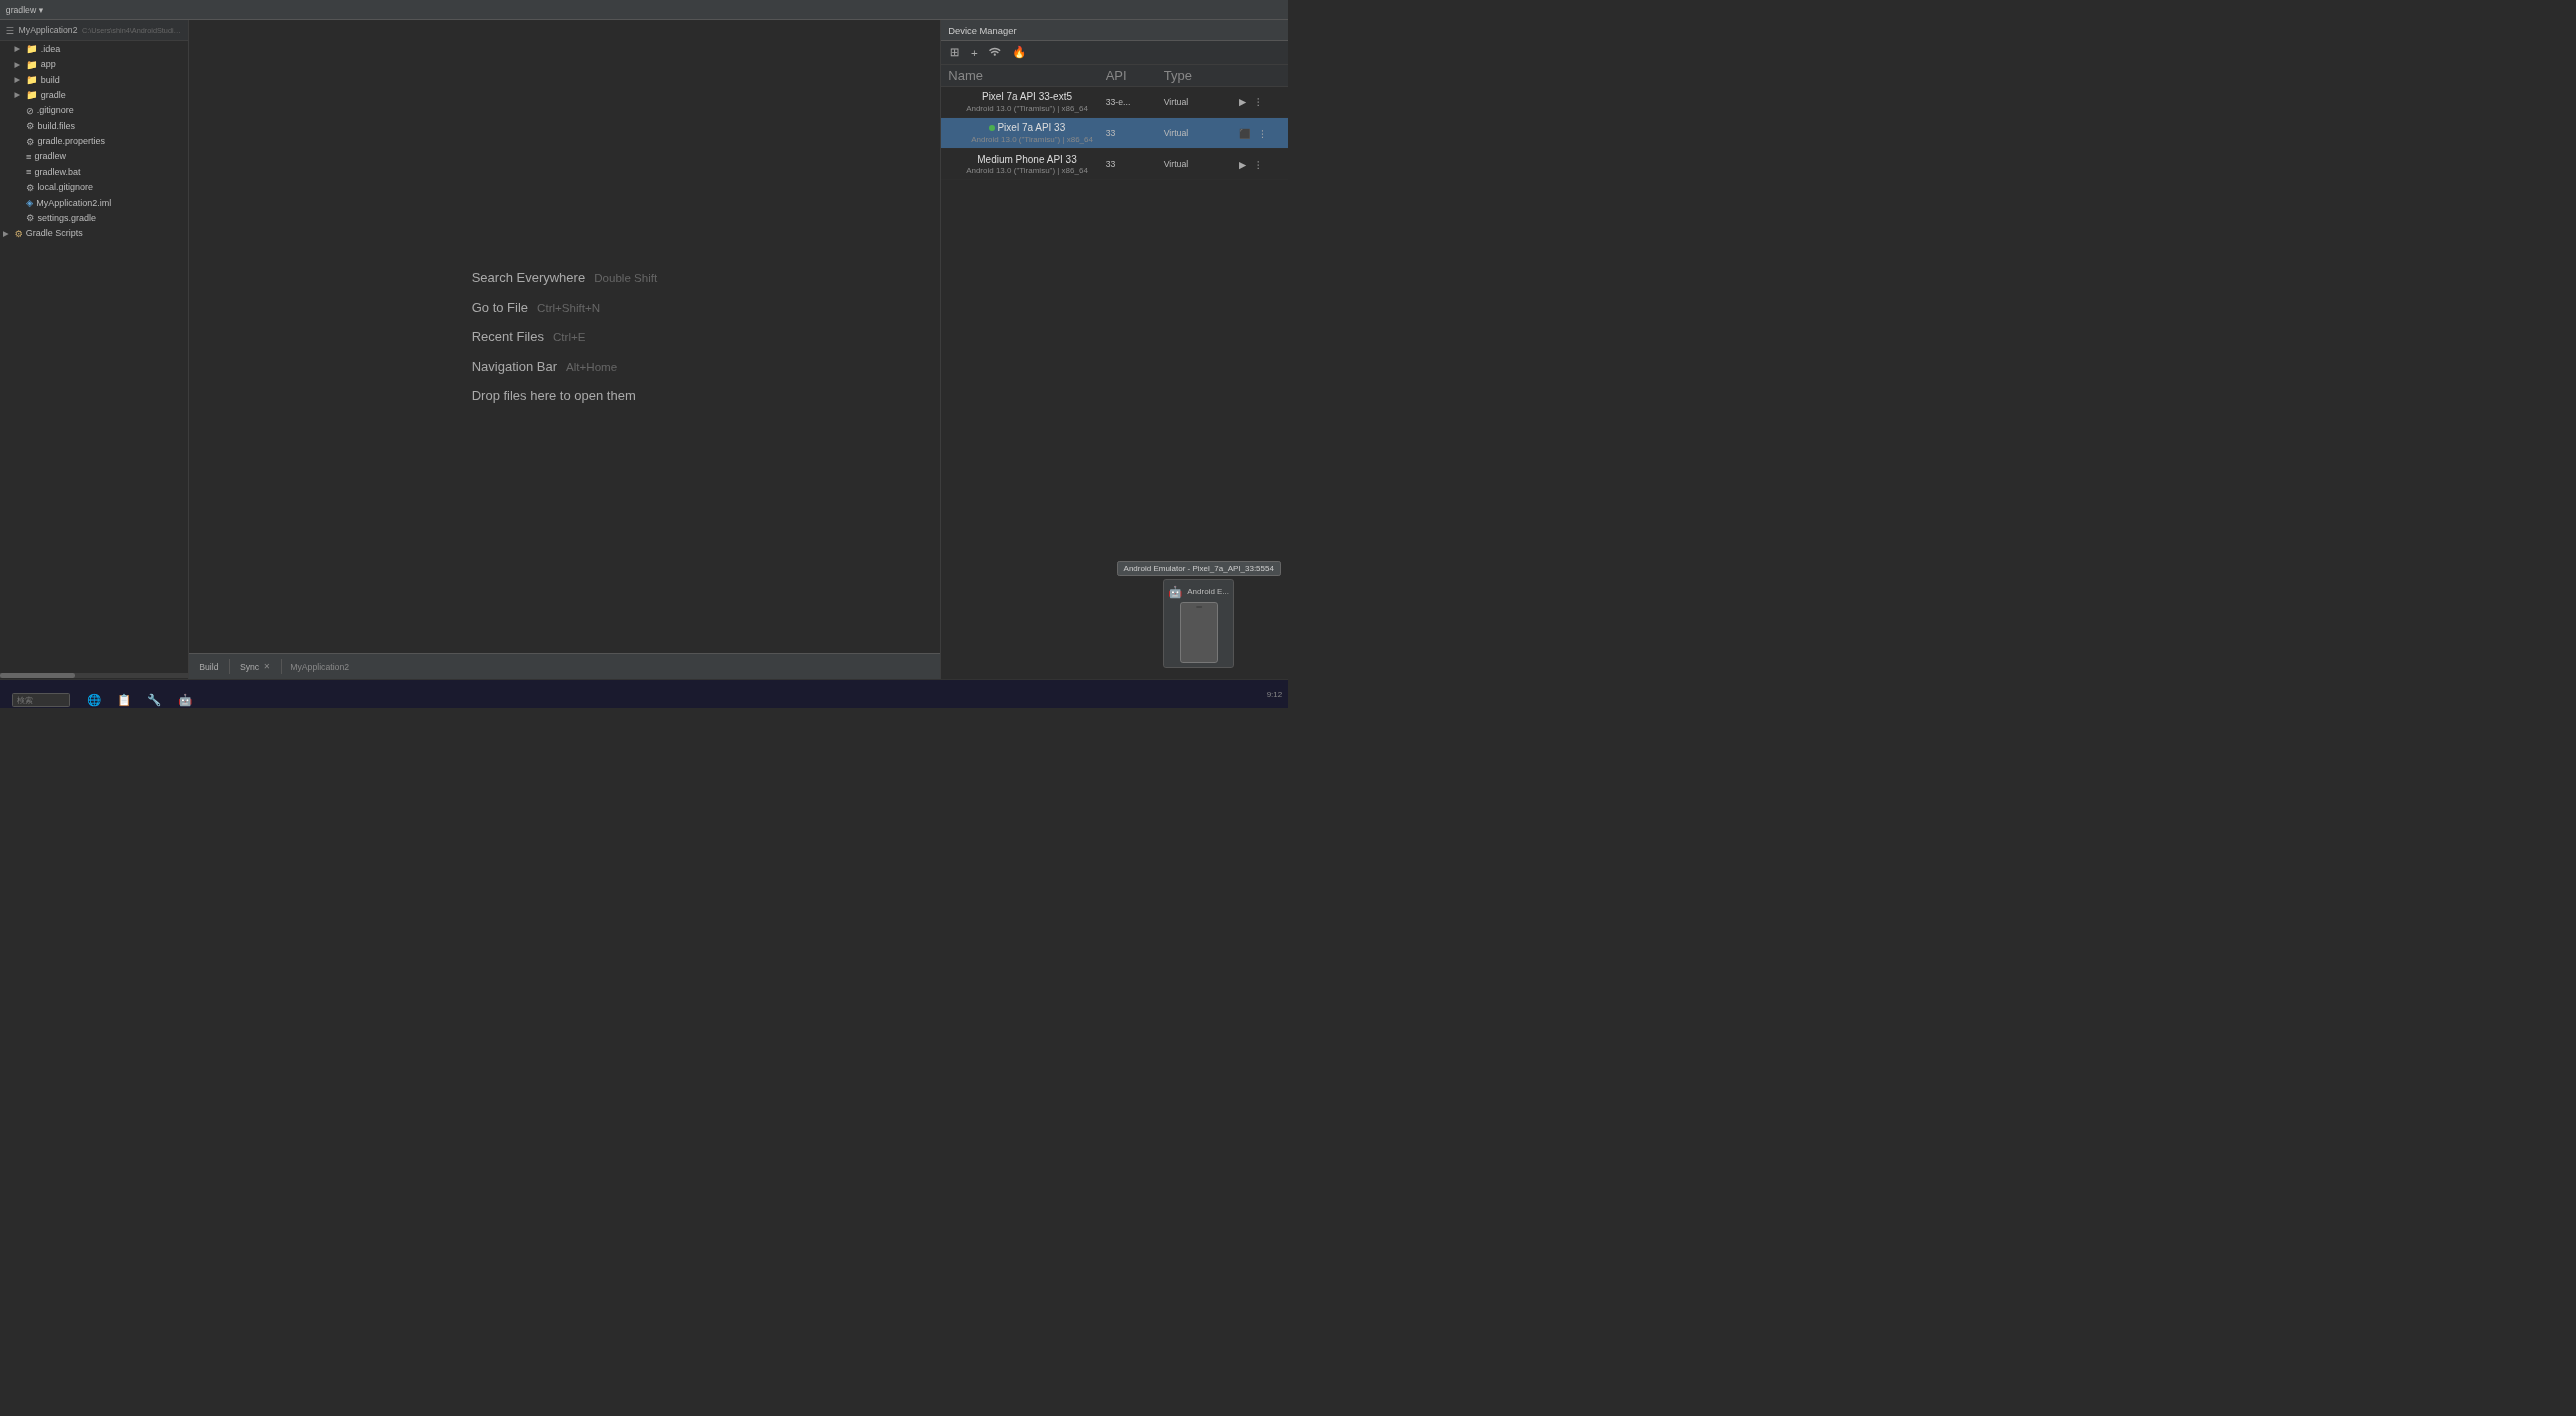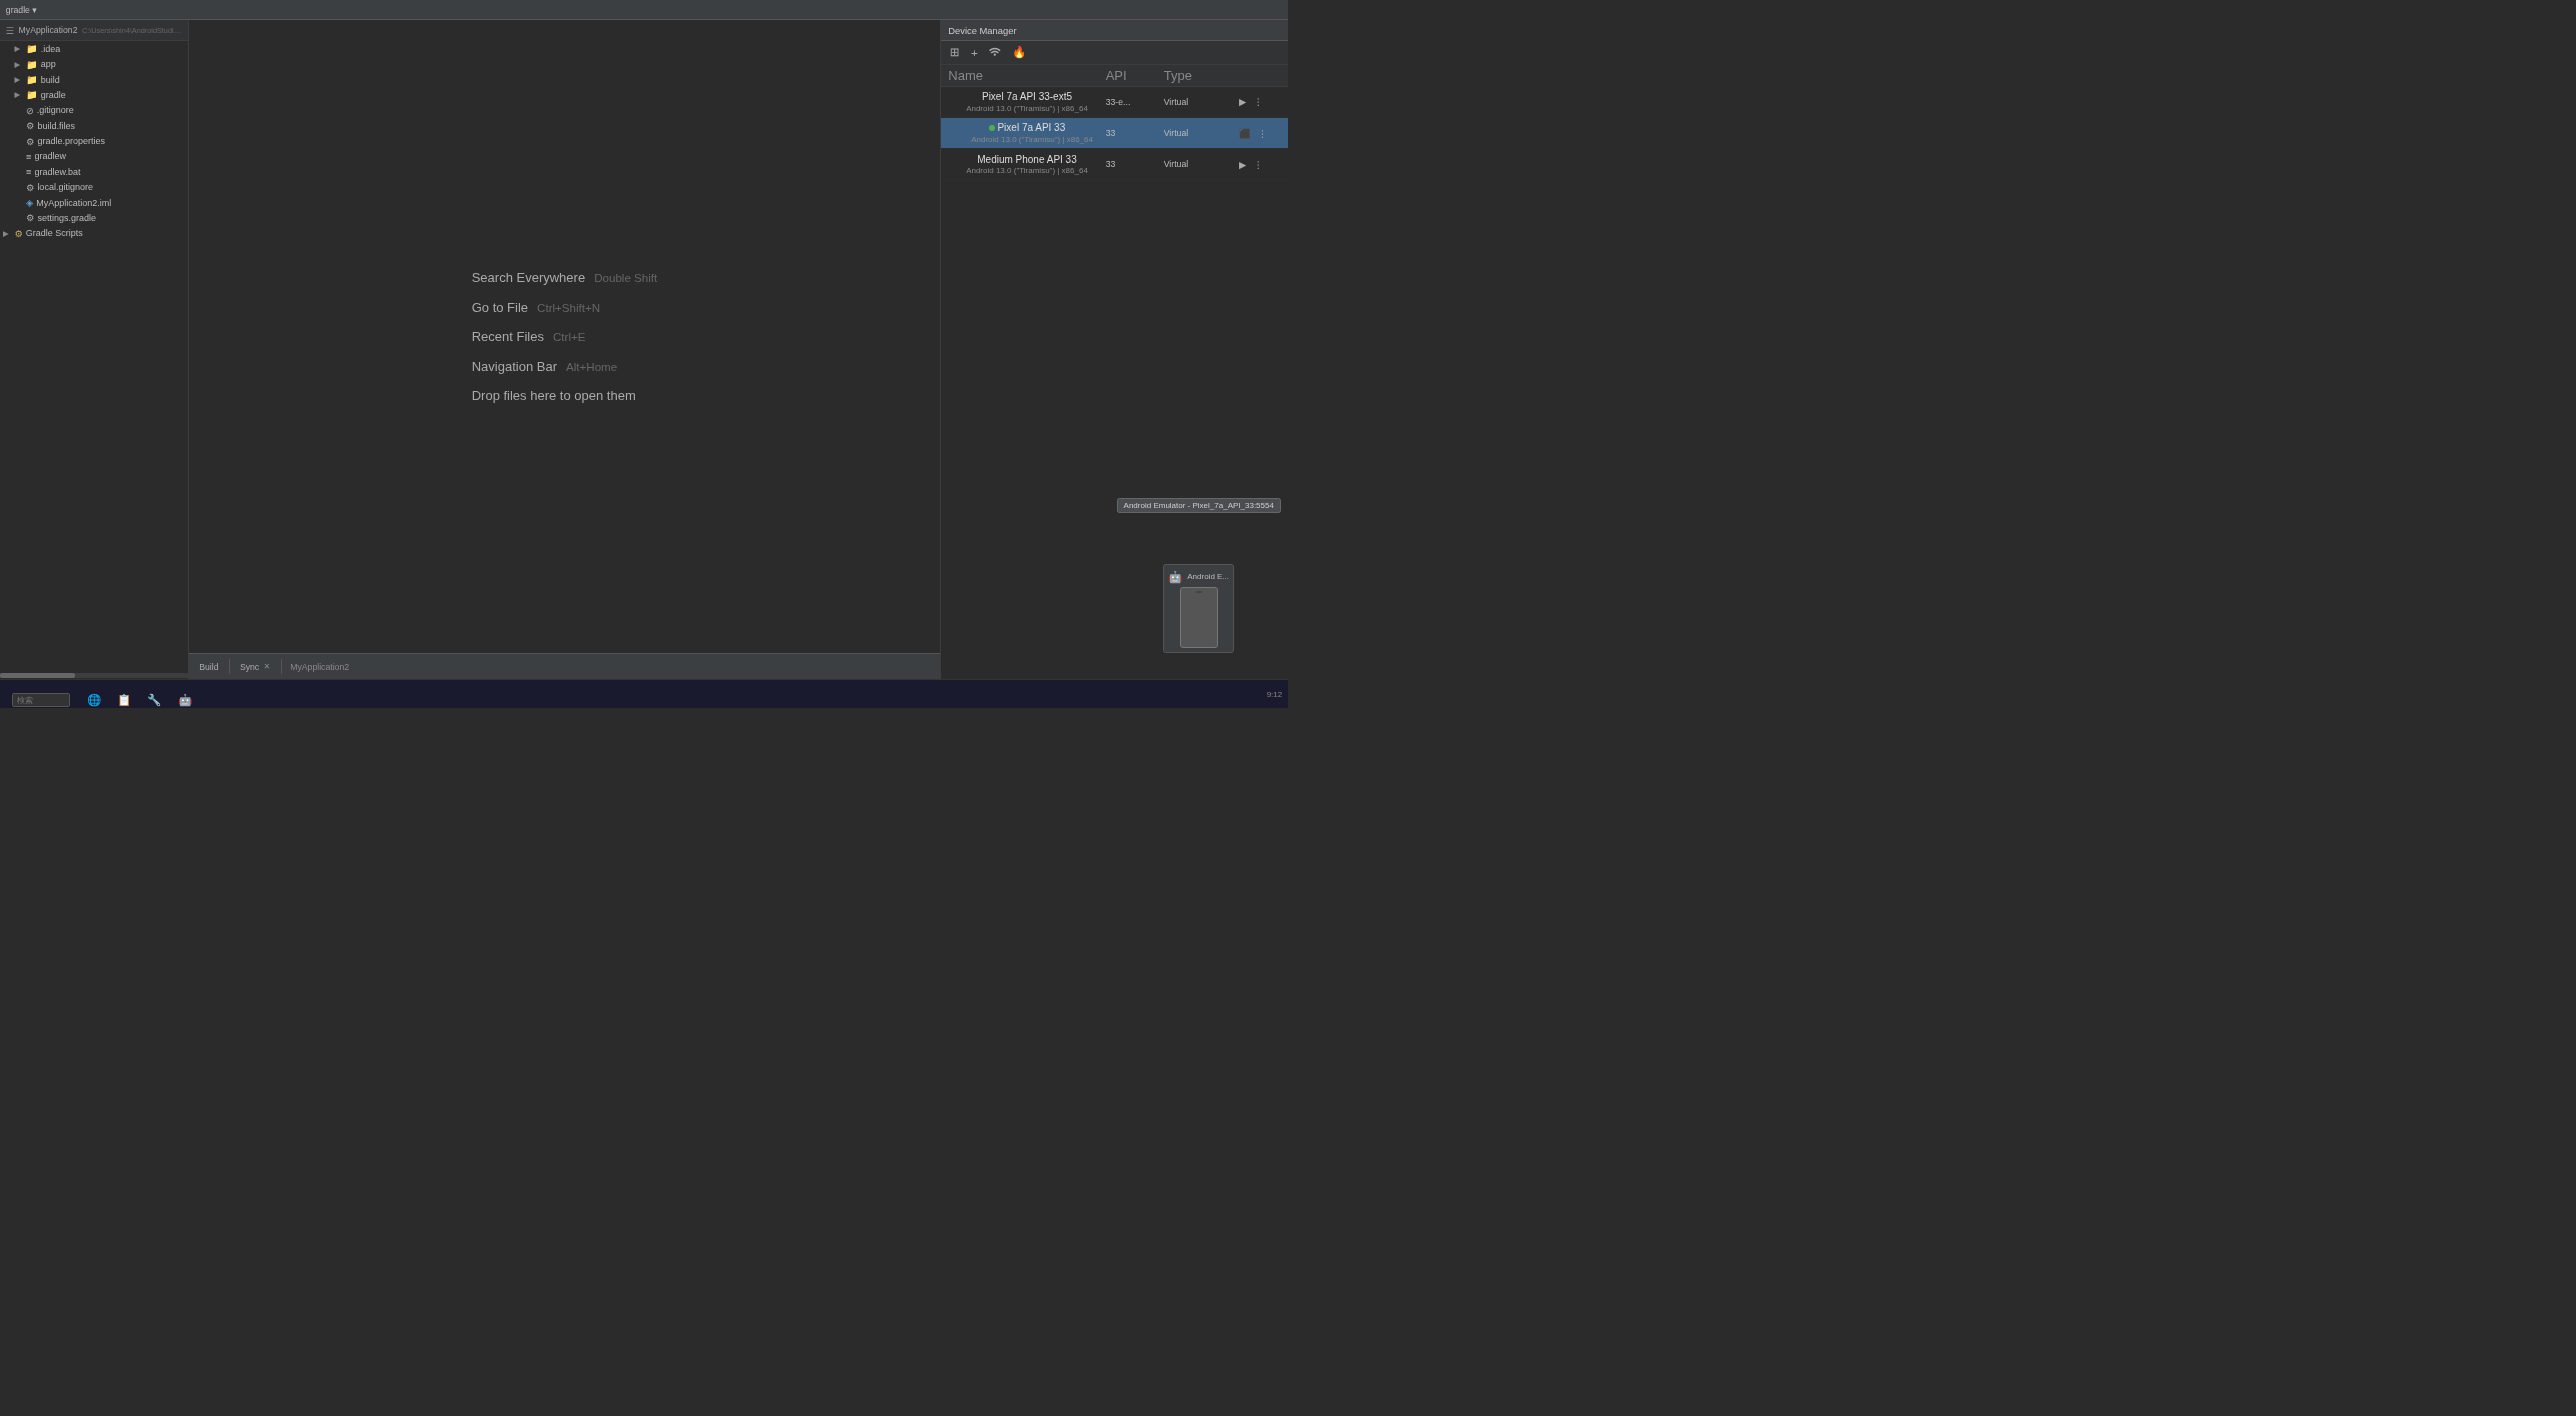--- a/index.html
+++ b/index.html
@@ -335,21 +335,21 @@
       color: #ccc;
       font-size: 8px;
       cursor: pointer;
       margin-top: 12px;
     }
   </style>
 </head>
 <body>
 
 <div class="top-bar">
-  <span class="top-bar-title">gradle ▾</span>
+  <span class="top-bar-title">gradlew ▾</span>
 </div>
 
 <div class="main-layout">
 
   <div class="sidebar">
     <div class="sidebar-header">
       <span style="color:#888; font-size:9.4px;">☰</span>
       <span class="sidebar-project-name">MyApplication2</span>
       <span class="sidebar-project-path" style="font-size:7.3px; color:#666; overflow:hidden; text-overflow:ellipsis; white-space:nowrap; max-width:116px;">C:\Users\shin4\AndroidStudioProjects\MyApplication</span>
     </div>
@@ -528,21 +528,21 @@
         <span class="device-name-sub">Android 13.0 ("Tiramisu") | x86_64</span>
       </div>
       <span>33</span>
       <span>Virtual</span>
       <div class="row-actions">
         <button class="row-action-btn">▶</button>
         <button class="row-action-btn">⋮</button>
       </div>
     </div>
 
-    <div class="emulator-section" style="position:absolute; bottom:26px; right:7.3px; display:flex; flex-direction:column; align-items:center;gap:48px;">
+    <div class="emulator-section" style="position:absolute; bottom:11px; right:7.3px; display:flex; flex-direction:column; align-items:center;">
       <div class="emulator-tooltip">Android Emulator - Pixel_7a_API_33:5554</div>
       <div class="emulator-card">
         <div class="emulator-card-header">
           <span style="font-size:11.6px;">🤖</span>
           <span>Android E...</span>
         </div>
         <div class="emulator-screen">
         </div>
       </div>
     </div>

